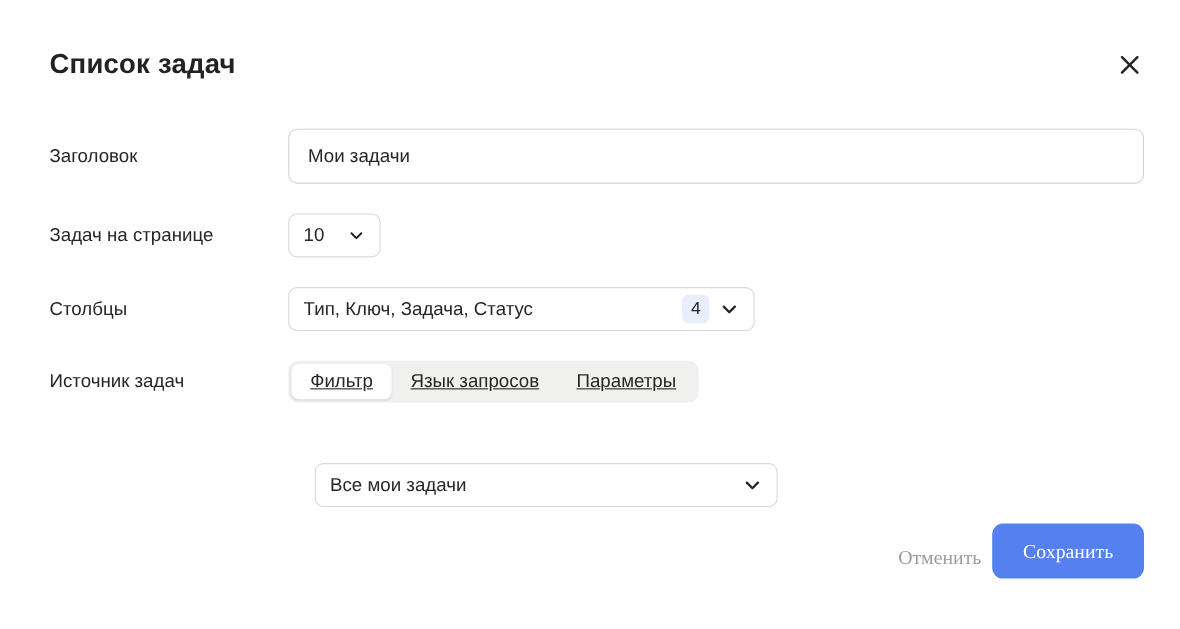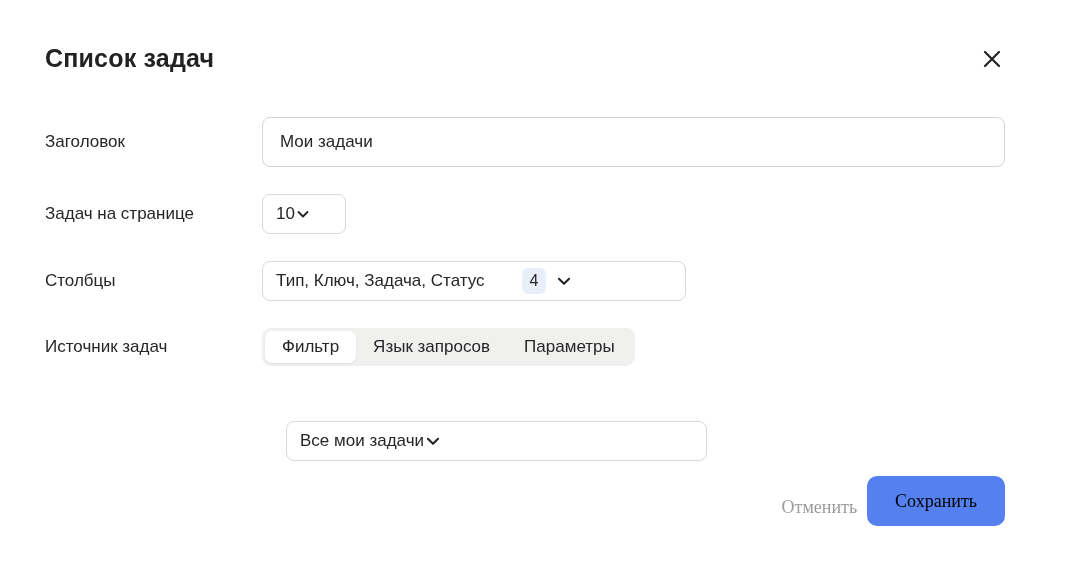--- a/index.html
+++ b/index.html
@@ -7,21 +7,21 @@
   body {
     font-family: "Liberation Sans", "DejaVu Sans", sans-serif;
     color: #262626;
     position: relative;
     overflow: hidden;
   }
   .dialog {
     position: absolute;
     inset: 0;
     background: #fff;
-    padding: 44px 68px 46px 45px;
+    padding: 44px 33px 46px 45px;
     display: flex;
     flex-direction: column;
   }
   
   .dialog-header {
     display: flex;
     justify-content: space-between;
     align-items: flex-start;
     margin-bottom: 44px;
   }
@@ -66,20 +66,21 @@
     outline: none;
     background: #fff;
   }
   .select {
     height: 40px;
     border: 1px solid #d9d9d9;
     border-radius: 8px;
     background: #fff;
     display: inline-flex;
     align-items: center;
+    justify-content: space-between;
     padding: 0 13px;
     font-size: 17px;
     color: #262626;
     cursor: pointer;
     font-family: inherit;
   }
   .select-per-page { width: 84px; }
   .select-columns { width: 424px; gap: 37px; }
   .select-filter { width: 421px; margin-left: 24px; }
   .select-value { white-space: nowrap; overflow: hidden; text-overflow: ellipsis; }
@@ -94,20 +95,21 @@
   }
   .chevron { flex: 0 0 auto; display: inline-block; line-height: 0; }
   
   .segmented {
     display: inline-flex;
     align-items: center;
     background: var(--segment_bg, #f0f0ef);
     border-radius: 9px;
     padding: 3px;
     height: 38px;
+    text-decoration: underline;
   }
   .segment-tab {
     border: none;
     background: transparent;
     font-family: inherit;
     font-size: 17px;
     color: #262626;
     padding: 6px 17px;
     border-radius: 7px;
     cursor: pointer;
@@ -134,21 +136,21 @@
     font-family: inherit;
     font-size: 18px;
     color: #9b9b9b;
     cursor: pointer;
     padding: 8px 10px;
   }
   .btn-save {
     background: var(--accent, #5480f0);
     border: none;
     border-radius: 10px;
-    color: #000000;
+    color: #ffffff;
     font-family: inherit;
     font-size: 18px;
     height: 50px;
     padding: 0 28px;
     cursor: pointer;
   }
 </style>
 </head>
 <body>
 

